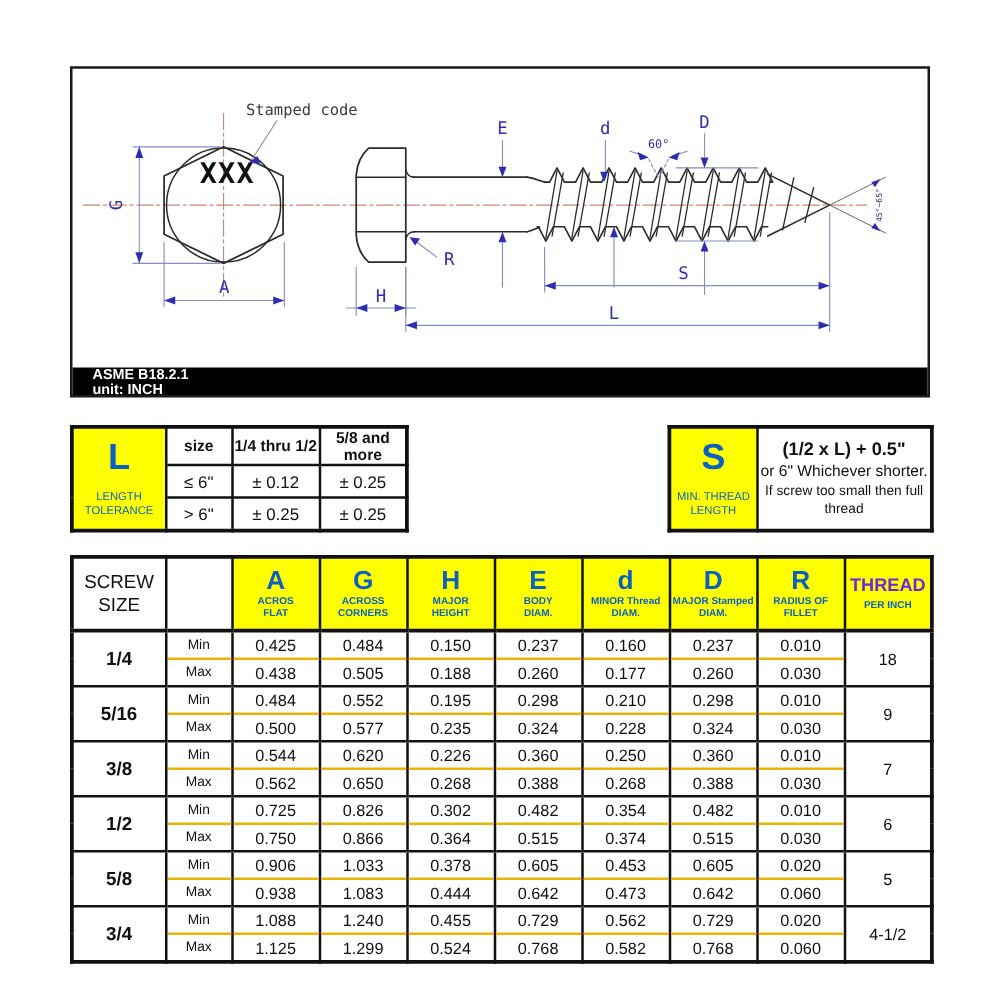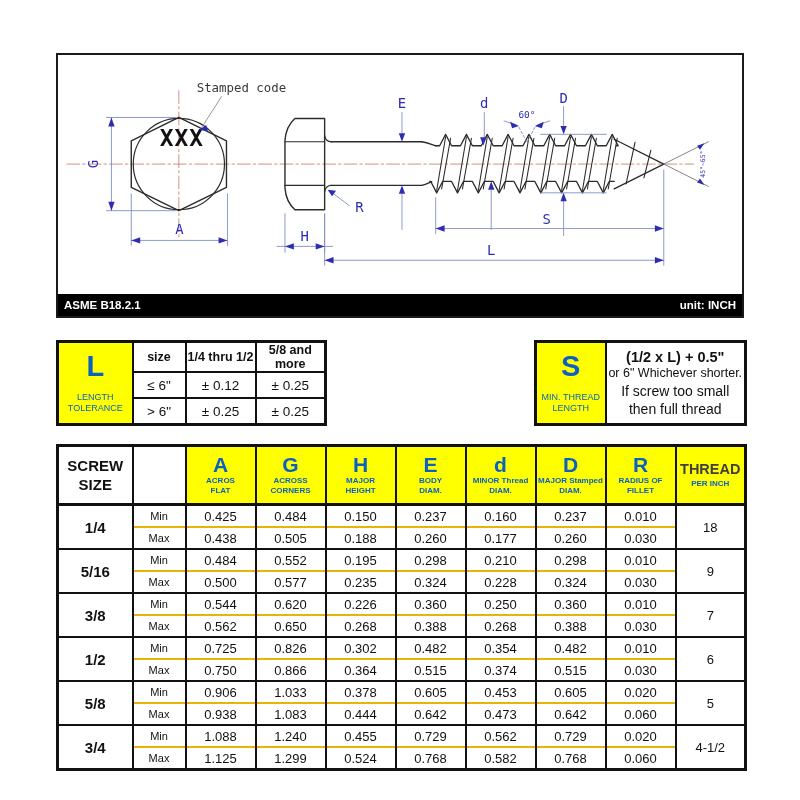--- a/index.html
+++ b/index.html
@@ -3,51 +3,51 @@
 <meta charset="utf-8">
 <style>
   html,body{margin:0;padding:0;background:#fff;}
   .page{position:relative;width:800px;height:800px;background:#fff;overflow:hidden;
         font-family:"Liberation Sans",sans-serif;}
   .content{position:absolute;left:56px;top:53px;width:688px;}
 
   
   .drawing-box{position:relative;width:684px;height:261px;border:2px solid #1a1a1a;background:#fff;}
   .drawing-footer{position:absolute;left:0;bottom:0;width:100%;height:22px;background:#000;
-        color:#fff;display:flex;justify-content:space-between;align-items:center;
-        font-size:11.5px;font-weight:bold;box-sizing:border-box;padding:0 6px;}
+        color:#fff;display:flex;justify-content:space-between;
+        font-size:11.5px;font-weight:bold;box-sizing:border-box;padding:0 16px;flex-direction:column;}
   svg text{font-family:"DejaVu Sans Mono",monospace;}
 
   
   .mid-row{display:flex;margin-top:22px;}
   table{border-collapse:collapse;table-layout:fixed;}
   .tol-table{width:268px;border:3px solid #111;}
   .tol-table td,.tol-table th{border:2px solid #111;height:24px;text-align:center;
         font-size:13.5px;color:#111;padding:0;}
   .key-cell{background:#ffff00;vertical-align:middle;}
   .key-letter{font-size:29px;font-weight:bold;color:#0b61c2;line-height:1;}
   .key-sub{font-size:9px;font-weight:normal;color:#0b61c2;line-height:1.25;margin-top:11px;}
   .tol-table .hd{font-weight:bold;font-size:12.5px;}
   .size-hd{text-align:right;padding-right:5px;}
   .s-table{width:210px;border:3px solid #111;margin-left:207px;}
   .s-table td{border:2px solid #111;text-align:center;padding:0;vertical-align:middle;color:#111;}
   .note-l1{font-size:14.5px;font-weight:bold;line-height:1.3;}
   .note-l2{font-size:12.5px;line-height:1.25;}
-  .note-l3{font-size:14px;line-height:1.3;}
+  .note-l3{font-size:11px;line-height:1.3;}
 
   
   .main-table{width:688px;border:3px solid #111;margin-top:18px;}
   .main-table th,.main-table td{border-left:2px solid #111;border-right:2px solid #111;
         text-align:center;padding:0;color:#111;}
   .main-table .head th{border-bottom:3px solid #111;height:56px;vertical-align:middle;}
-  .corner{color:#0b61c2;font-weight:bold;font-size:15px;line-height:1.3;background:#fff;}
+  .corner{color:#0b61c2;font-weight:normal;font-size:15px;line-height:1.3;background:#fff;}
   .ycol{background:#ffff00;}
   .col-letter{font-size:21px;font-weight:bold;color:#0b61c2;line-height:1.05;}
   .col-sub{font-size:8px;font-weight:bold;color:#0b61c2;line-height:1.25;}
-  .thr-l1{font-size:14.5px;font-weight:bold;color:#404040;line-height:1.2;}
+  .thr-l1{font-size:14.5px;font-weight:bold;color:#6d28d9;line-height:1.2;}
   .main-table td{height:20px;font-size:13px;}
   td.size-cell{font-weight:bold;font-size:15px;}
   td.mm-cell{font-size:11px;}
   tr.grp td{border-top:2.5px solid #111;}
   tr.maxrow td{border-top:2px solid #eab308;}
   td.tpi-cell{font-size:13px;}
 </style>
 </head>
 <body>
 

